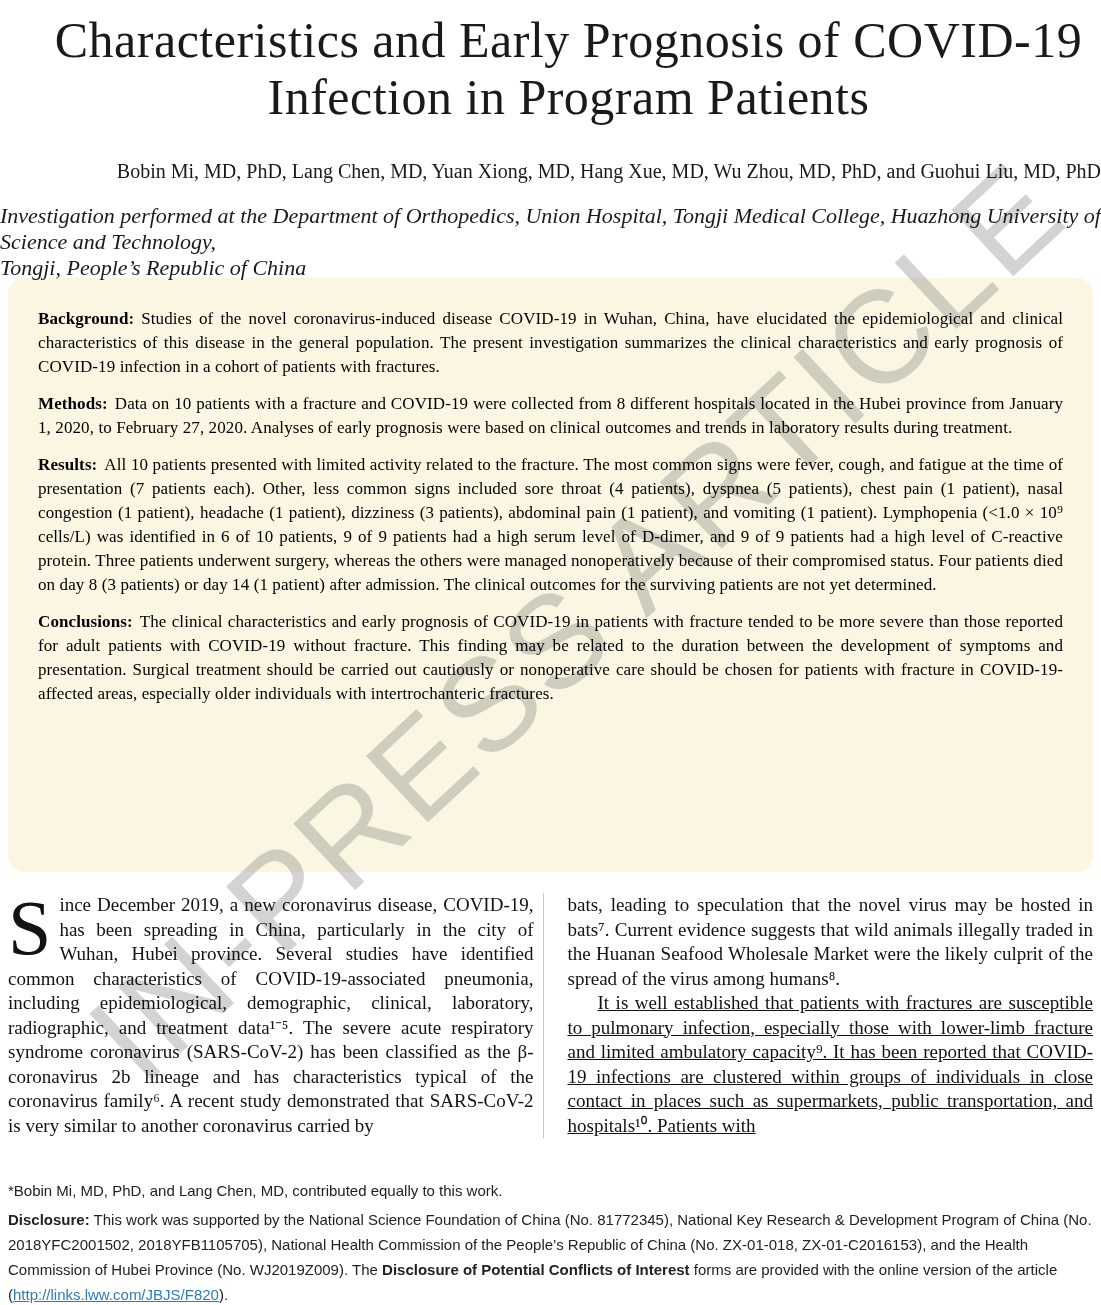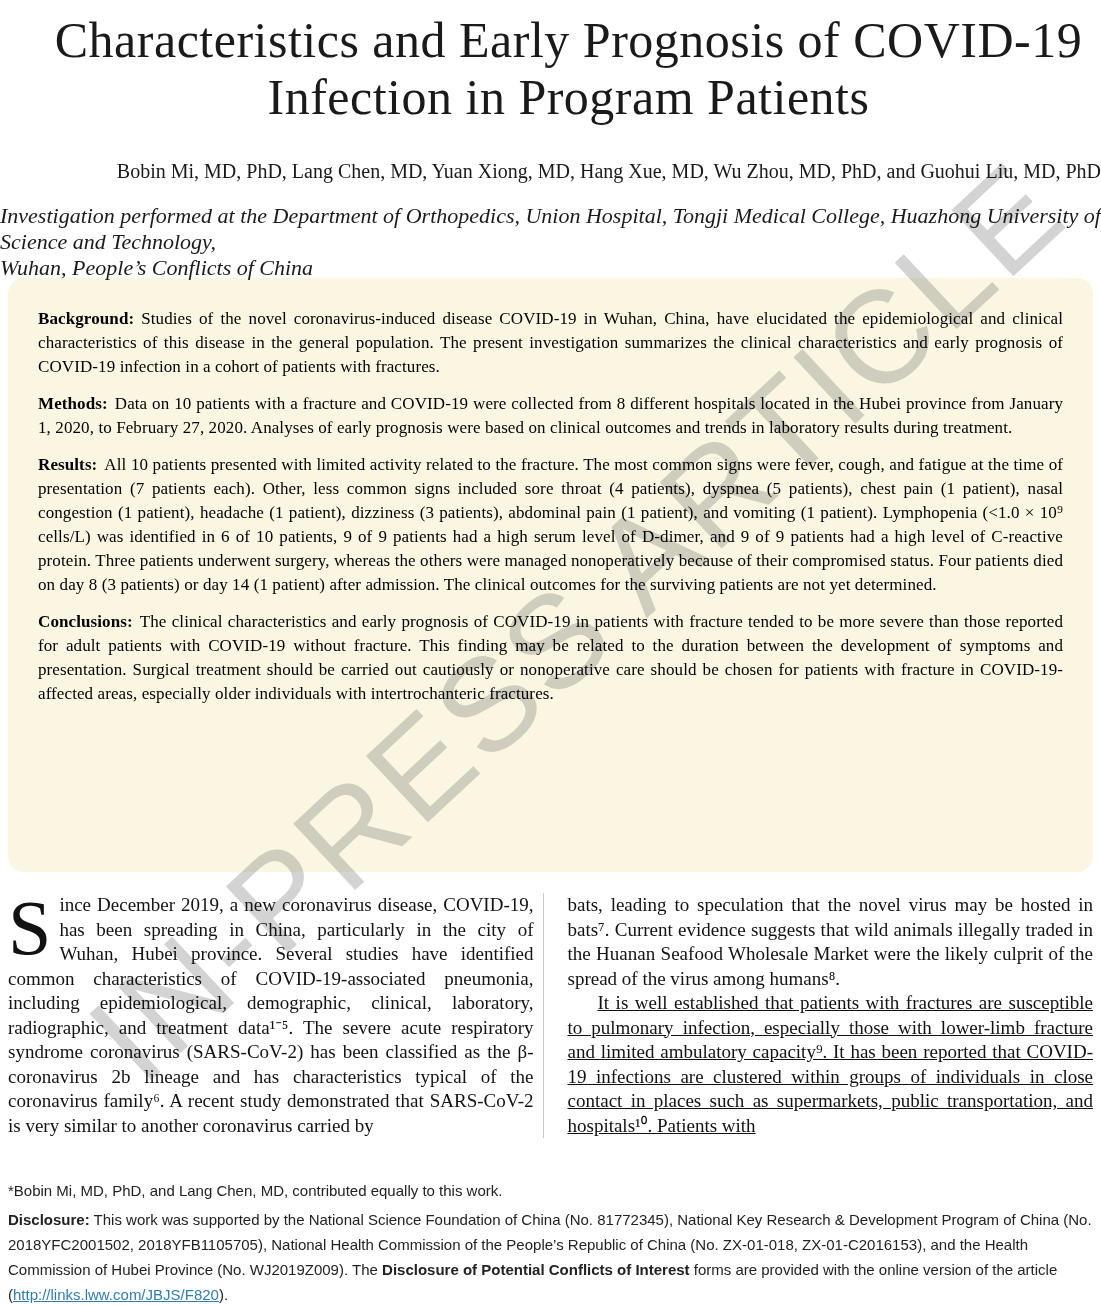--- a/index.html
+++ b/index.html
@@ -122,21 +122,21 @@
 
   <div class="layer title">
     <div>Characteristics and Early Prognosis of COVID-19</div>
     <div>Infection in Program Patients</div>
   </div>
 
   <div class="layer authors">Bobin Mi, MD, PhD, Lang Chen, MD, Yuan Xiong, MD, Hang Xue, MD, Wu Zhou, MD, PhD, and Guohui Liu, MD, PhD</div>
 
   <div class="layer affiliation">
     <div>Investigation performed at the Department of Orthopedics, Union Hospital, Tongji Medical College, Huazhong University of Science and Technology,</div>
-    <div>Wuhan, People’s Conflicts of China</div>
+    <div>Tongji, People’s Republic of China</div>
   </div>
 
   <div class="abstract-box">
     <p><span class="sec-label">Background:</span><span>Studies of the novel coronavirus-induced disease COVID-19 in Wuhan, China, have elucidated the epidemiological and clinical characteristics of this disease in the general population. The present investigation summarizes the clinical characteristics and early prognosis of COVID-19 infection in a cohort of patients with fractures.</span></p>
     <p><span class="sec-label">Methods:</span><span>Data on 10 patients with a fracture and COVID-19 were collected from 8 different hospitals located in the Hubei province from January 1, 2020, to February 27, 2020. Analyses of early prognosis were based on clinical outcomes and trends in laboratory results during treatment.</span></p>
     <p><span class="sec-label">Results:</span><span>All 10 patients presented with limited activity related to the fracture. The most common signs were fever, cough, and fatigue at the time of presentation (7 patients each). Other, less common signs included sore throat (4 patients), dyspnea (5 patients), chest pain (1 patient), nasal congestion (1 patient), headache (1 patient), dizziness (3 patients), abdominal pain (1 patient), and vomiting (1 patient). Lymphopenia (&lt;1.0 × 10⁹ cells/L) was identified in 6 of 10 patients, 9 of 9 patients had a high serum level of D-dimer, and 9 of 9 patients had a high level of C-reactive protein. Three patients underwent surgery, whereas the others were managed nonoperatively because of their compromised status. Four patients died on day 8 (3 patients) or day 14 (1 patient) after admission. The clinical outcomes for the surviving patients are not yet determined.</span></p>
     <p><span class="sec-label">Conclusions:</span><span>The clinical characteristics and early prognosis of COVID-19 in patients with fracture tended to be more severe than those reported for adult patients with COVID-19 without fracture. This finding may be related to the duration between the development of symptoms and presentation. Surgical treatment should be carried out cautiously or nonoperative care should be chosen for patients with fracture in COVID-19-affected areas, especially older individuals with intertrochanteric fractures.</span></p>
   </div>
 
   <div class="columns layer">

